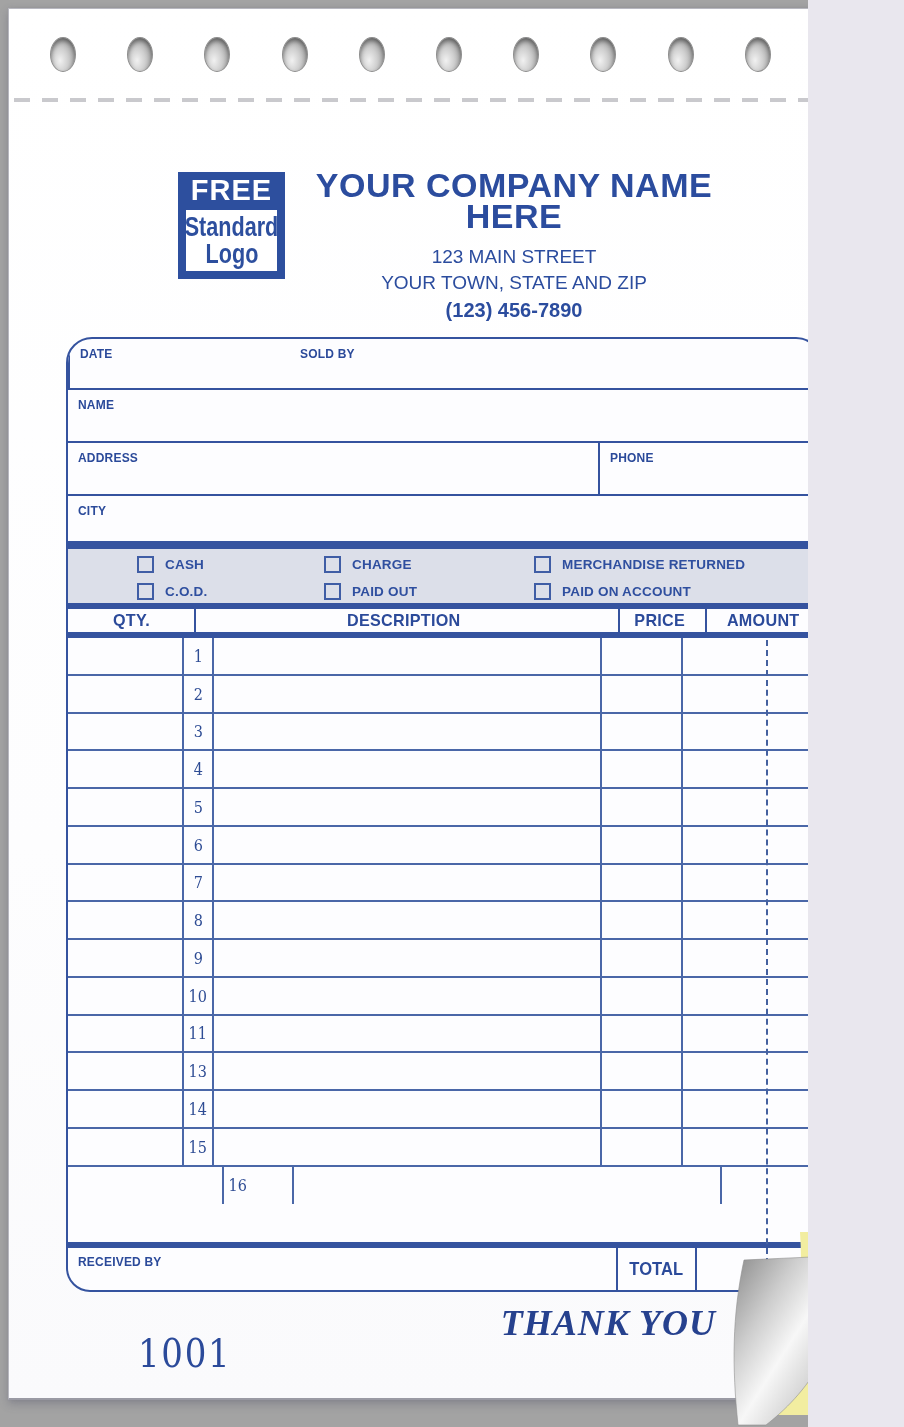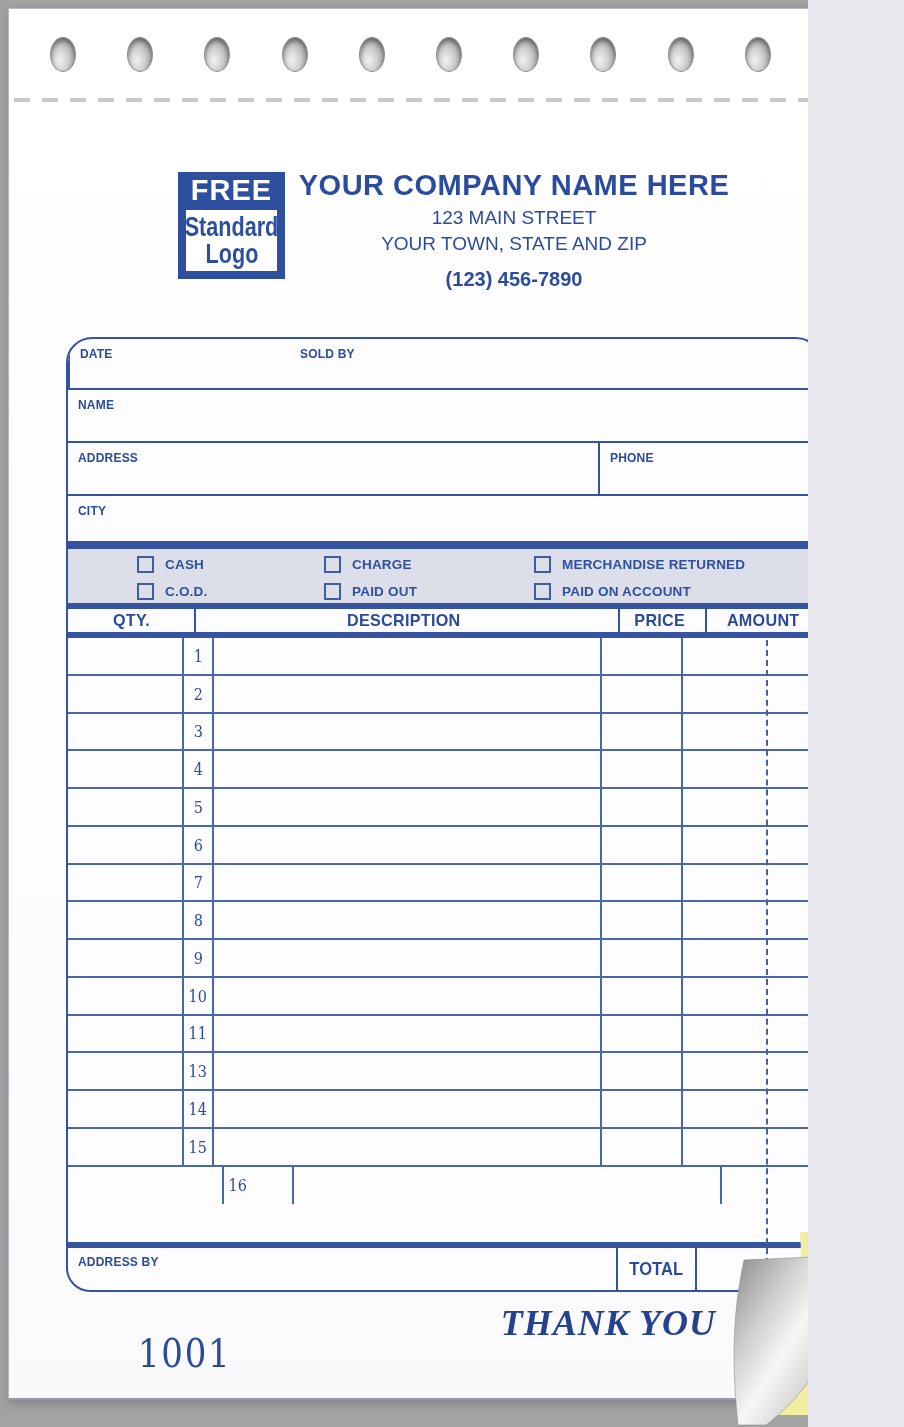--- a/index.html
+++ b/index.html
@@ -44,23 +44,23 @@
     flex: 1; margin: 0 6px 6px 6px; background: #ffffff; border: 2px solid #ffffff;
     outline: none; display: flex; flex-direction: column; align-items: center; justify-content: center;
     border: 2px solid #2d4f9e; box-shadow: inset 0 0 0 2px #ffffff;
   }
   .logo-box span {
     display: inline-block; color: #2d4f9e; font-weight: bold; font-size: 27px;
     line-height: 27px; transform: scaleX(.80);
   }
   
   .company { position: absolute; left: 288px; top: 170px; width: 452px; text-align: center; color: #2b4c9e; }
-  .company .name  { font-size: 29px; font-weight: bold; letter-spacing: .5px; line-height: 31px; margin-bottom: 4px; }
+  .company .name  { font-size: 34px; font-weight: bold; letter-spacing: .5px; line-height: 31px; margin-bottom: 12px; }
   .company .addr  { font-size: 19px; line-height: 26px; }
-  .company .phone { font-size: 20px; font-weight: bold; line-height: 27px; margin-top: 9px; }
+  .company .phone { font-size: 20px; font-weight: bold; line-height: 27px; margin-top: 1px; }
   
   .info-box {
     position: absolute; left: 66px; top: 337px; width: 756px; height: 206px;
     border: 2px solid #35539f; border-radius: 26px 26px 0 0; overflow: hidden;
     background: #fdfdff;
   }
   .info-row { display: flex; border-bottom: 2px solid #35539f; }
   .info-row:last-child { border-bottom: none; }
   .r1 { height: 51px; } .r2 { height: 53px; } .r3 { height: 53px; } .r4 { height: 49px; }
   .cell { flex: 1; padding: 5px 10px; }
@@ -383,21 +383,21 @@
         </div>
         <div class="td c-desc"></div>
         <div class="td c-price"></div>
         <div class="td c-amount"></div>
       </div>
     </div>
   <div class="cents-dash"></div>
 
   <div class="tfoot">
     <div class="tf-received">
-      <span class="flabel">ADDRESS BY</span>
+      <span class="flabel">RECEIVED BY</span>
     </div>
     <div class="tf-total">
       <span>TOTAL</span>
     </div>
     <div class="tf-amount"></div>
   </div>
 
   <div class="thankyou">THANK YOU</div>
   <div class="form-number">1001</div>
 

